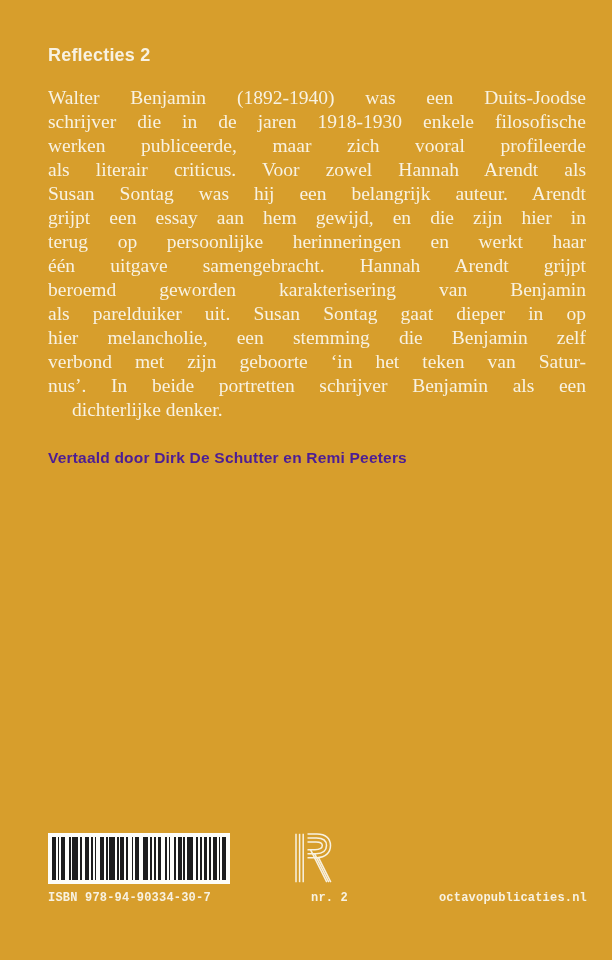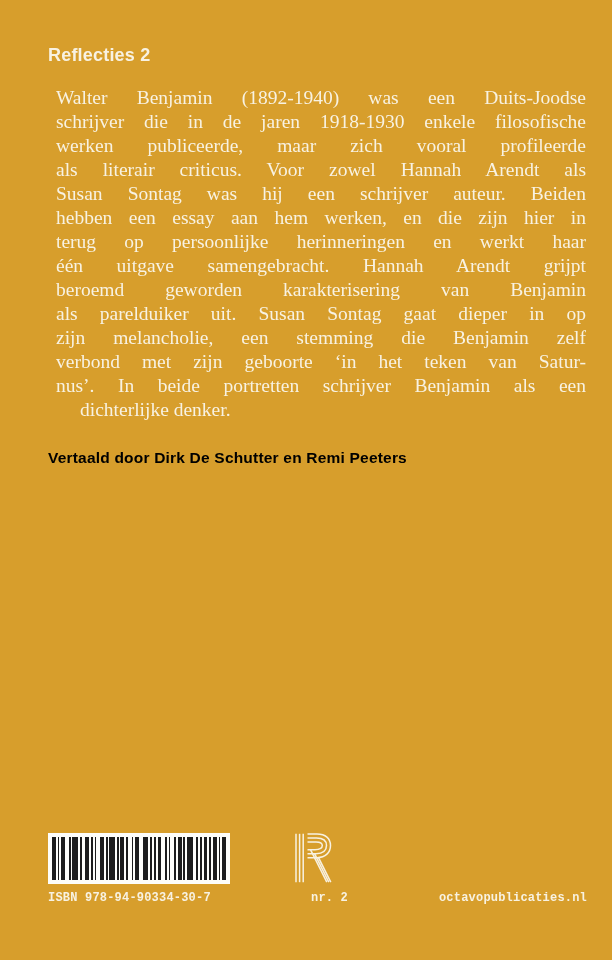--- a/index.html
+++ b/index.html
@@ -17,21 +17,21 @@
     position: absolute;
     left: 48px;
     top: 45px;
     font-size: 18px;
     font-weight: 700;
     letter-spacing: 0.2px;
     color: #F8F2E2;
   }
   .blurb {
     position: absolute;
-    left: 56px;
+    left: 48px;
     right: 48px;
     top: 86px;
     font-family: "Liberation Serif", "DejaVu Serif", serif;
     font-size: 19.5px;
     line-height: 24px;
     color: #F8F2E2;
   }
   .blurb .bline {
     text-align: justify;
     text-align-last: justify;
@@ -41,21 +41,21 @@
     text-align-last: left;
     margin-left: 24px;
   }
   .translator {
     position: absolute;
     left: 48px;
     top: 449px;
     font-size: 15.5px;
     font-weight: 700;
     letter-spacing: 0.2px;
-    color: #000000;
+    color: #4c1d95;
   }
   .barcode-box {
     position: absolute;
     left: 48px;
     top: 833px;
     width: 182px;
     height: 51px;
     background: #FDFDFA;
   }
   .barcode-box svg { position: absolute; left: 4px; top: 4px; }
@@ -87,27 +87,27 @@
 
 <div class="cover">
 
   <div class="series-title">Reflecties 2</div>
 
   <div class="blurb">
       <div class="bline">Walter Benjamin (1892-1940) was een Duits-Joodse</div>
       <div class="bline">schrijver die in de jaren 1918-1930 enkele filosofische</div>
       <div class="bline">werken publiceerde, maar zich vooral profileerde</div>
       <div class="bline">als literair criticus. Voor zowel Hannah Arendt als</div>
-      <div class="bline">Susan Sontag was hij een schrijver auteur. Beiden</div>
-      <div class="bline">hebben een essay aan hem werken, en die zijn hier in</div>
+      <div class="bline">Susan Sontag was hij een belangrijk auteur. Arendt</div>
+      <div class="bline">grijpt een essay aan hem gewijd, en die zijn hier in</div>
       <div class="bline">terug op persoonlijke herinneringen en werkt haar</div>
       <div class="bline">één uitgave samengebracht. Hannah Arendt grijpt</div>
       <div class="bline">beroemd geworden karakterisering van Benjamin</div>
       <div class="bline">als parelduiker uit. Susan Sontag gaat dieper in op</div>
-      <div class="bline">zijn melancholie, een stemming die Benjamin zelf</div>
+      <div class="bline">hier melancholie, een stemming die Benjamin zelf</div>
       <div class="bline">verbond met zijn geboorte ‘in het teken van Satur-</div>
       <div class="bline">nus’. In beide portretten schrijver Benjamin als een</div>
       <div class="bline last">dichterlijke denker.</div>
     </div>
 
   <div class="translator">Vertaald door Dirk De Schutter en Remi Peeters</div>
 
   <div class="barcode-box">
     <svg id="bars" width="174" height="43" shape-rendering="crispEdges">
         <rect x="0.00" y="0" width="3.70" height="43" fill="#1C1C1C"></rect>

